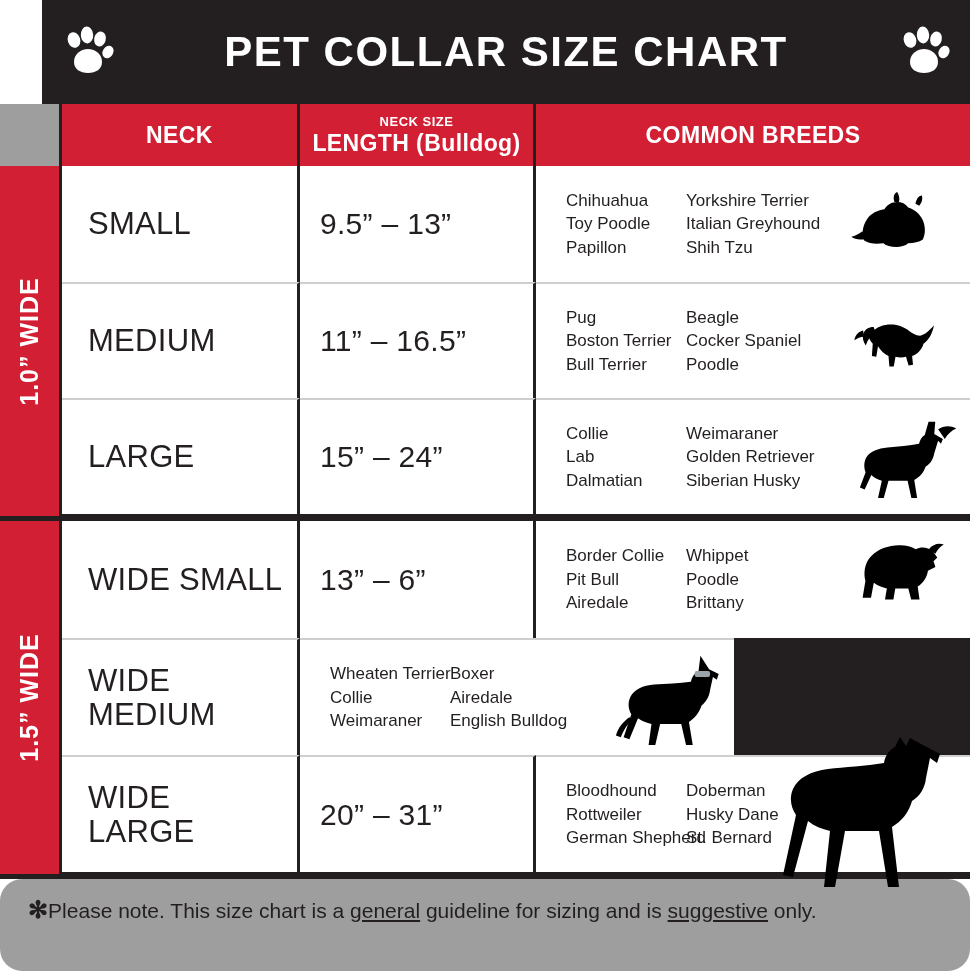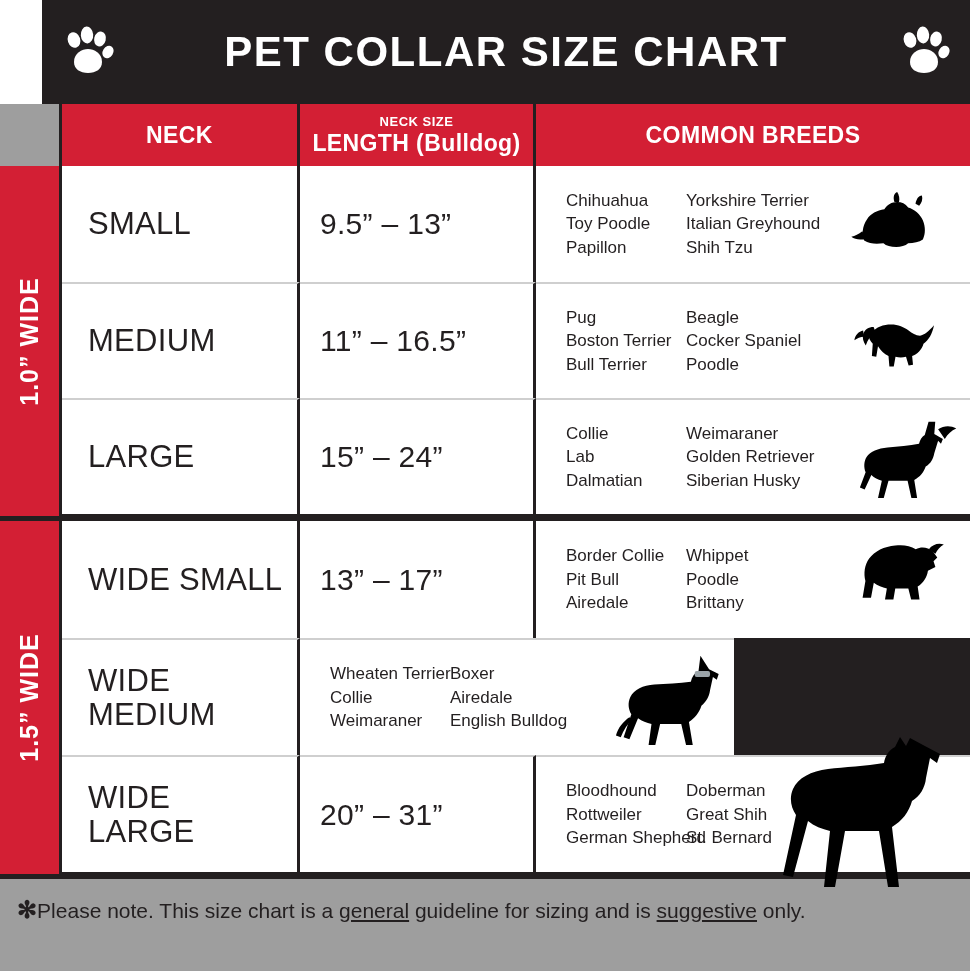--- a/index.html
+++ b/index.html
@@ -174,23 +174,24 @@
     width: 970px;
   }
   .group-rows { width: 728px; }
   .group-gap { height: 5px; background: #231f20; width: 970px; }
 
   
   .footer {
     height: 92px;
     background: #9e9e9e;
     color: #231f20;
-    padding: 14px 16px 0 17px;
+    padding: 14px 16px 0 28px;
     font-size: 21px;
     line-height: 1.4;
+    border-radius: 22px;
   }
   .footer u { text-decoration: underline; }
   .star { font-size: 24px; font-weight: bold; }
 </style>
 </head>
 <body>
 
 <div id="page">
 
   <div class="header">
@@ -336,21 +337,21 @@
       </div>
       <div class="group-rows">
 
         <div class="row tbody-row tall">
           <div class="cell c-size noline">
             <div class="size-label">
               <span>WIDE SMALL</span>
             </div>
           </div>
           <div class="cell c-len noline">
-            <div class="len-label">13” – 17”</div>
+            <div class="len-label">13” – 6”</div>
           </div>
           <div class="cell c-breeds last noline">
             <div class="breeds">
               <div class="breed-col one">
                 <div>Border Collie</div>
                 <div>Pit Bull</div>
                 <div>Airedale</div>
               </div>
               <div class="breed-col two">
                 <div>Whippet</div>
@@ -403,21 +404,21 @@
           </div>
           <div class="cell c-breeds last">
             <div class="breeds">
               <div class="breed-col one">
                 <div>Bloodhound</div>
                 <div>Rottweiler</div>
                 <div>German Shepherd</div>
               </div>
               <div class="breed-col two">
                 <div>Doberman</div>
-                <div>Great Shih</div>
+                <div>Husky Dane</div>
                 <div>St. Bernard</div>
               </div>
             </div>
           </div>
         </div>
 
       </div>
     </div>
 
     <div style="position:absolute; right:8px; bottom:-40px; width:180px; height:185px; pointer-events:none;">

